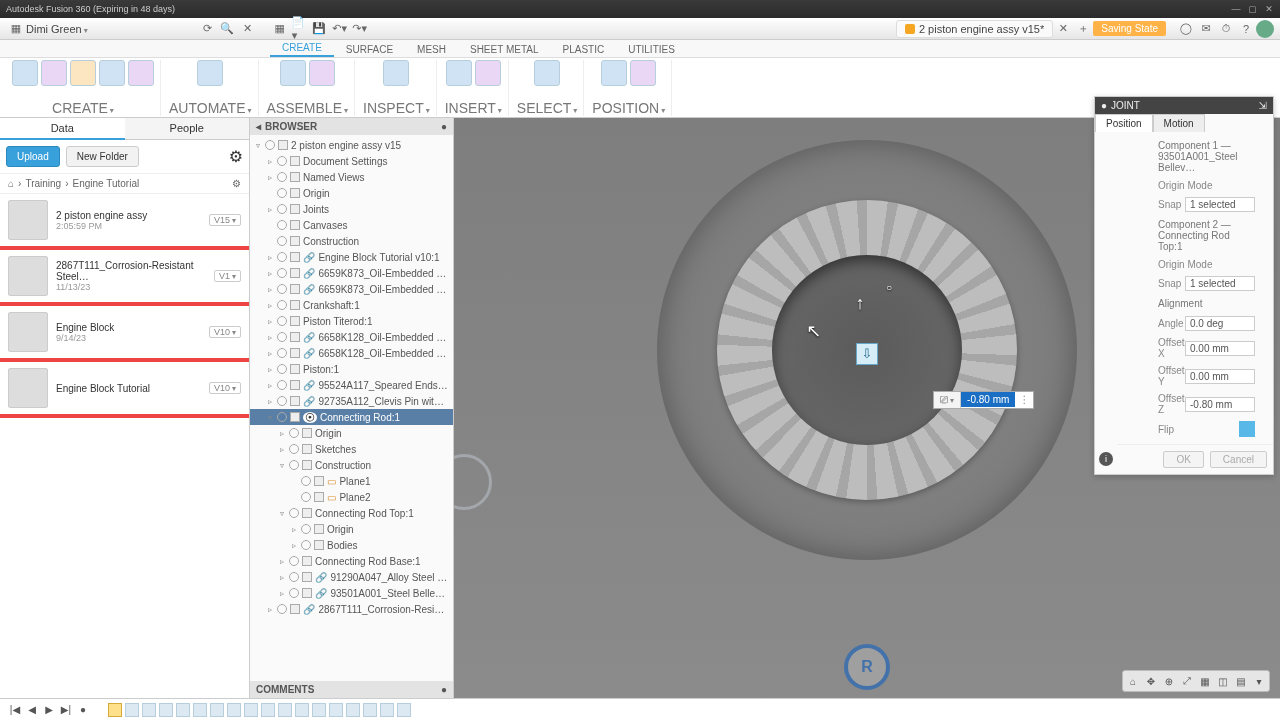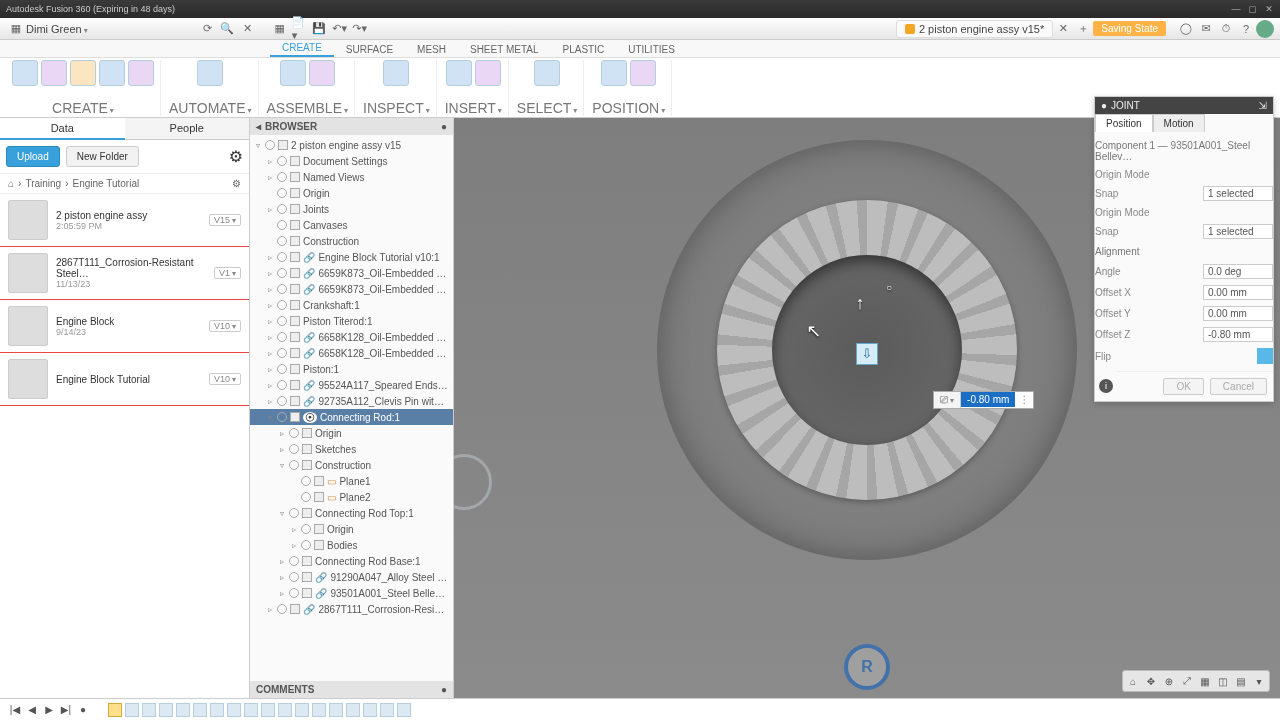--- a/index.html
+++ b/index.html
@@ -26,21 +26,21 @@
   .body { display:flex; height:calc(100% - 18px - 22px - 18px - 60px - 22px); }
   .leftpanel { width:250px; background:#fff; border-right:1px solid #ccc; display:flex; flex-direction:column; }
   .leftpanel .tabs { display:flex; }
   .leftpanel .tabs div { flex:1; text-align:center; padding:4px 0; font-size:11px; border-bottom:1px solid #ccc; background:#f4f4f4; }
   .leftpanel .tabs div.active { background:#fff; border-bottom:2px solid #38a0db; }
   .leftpanel .actions { display:flex; gap:6px; padding:6px; align-items:center; border-bottom:1px solid #eee; }
   .leftpanel .actions .btn { font-size:10px; padding:4px 10px; border-radius:3px; border:1px solid #ccc; background:#f2f2f2; }
   .leftpanel .actions .btn.primary { background:#38a0db; color:#fff; border-color:#2b89bd; }
   .breadcrumb { font-size:10px; color:#666; padding:4px 8px; border-bottom:1px solid #eee; display:flex; align-items:center; gap:4px; }
   .projlist { flex:1; overflow:auto; }
-  .projitem { display:flex; gap:8px; padding:6px 8px; border-bottom:1px solid #ef4444; align-items:center; }
+  .projitem { display:flex; gap:8px; padding:6px 8px; border-bottom:4px solid #ef4444; align-items:center; }
   .projitem .thumb { width:40px; height:40px; background:#ddd; border:1px solid #ccc; border-radius:2px; }
   .projitem .meta { flex:1; font-size:10px; }
   .projitem .meta .name { font-weight:500; color:#333; }
   .projitem .meta .date { color:#999; font-size:9px; }
   .projitem .ver { font-size:9px; color:#888; border:1px solid #ccc; padding:0 4px; border-radius:2px; }
   .browser { width:204px; background:#fafafa; border-right:1px solid #ccc; display:flex; flex-direction:column; font-size:10px; }
   .browser-hdr { background:#e3e3e3; padding:3px 6px; display:flex; align-items:center; gap:4px; font-weight:600; color:#555; }
   .btree { flex:1; overflow:auto; padding:2px 0; }
   .btree .row { display:flex; align-items:center; gap:3px; padding:1px 4px; white-space:nowrap; overflow:hidden; text-overflow:ellipsis; color:#555; height:16px; }
   .btree .row.sel { background:#5a7fa6; color:#fff; }
@@ -66,21 +66,21 @@
   .rrcg .sub { display:block; font-size:10px; letter-spacing:4px; color:#555; }
   .wm-tr { position:absolute; top:4px; right:8px; color:#bcbcbc; font-weight:800; font-size:18px; letter-spacing:1px; opacity:0.7; }
   .wm-left { position:absolute; left:-18px; top:58%; width:56px; height:56px; border-radius:50%; border:3px solid #d0d9e3; opacity:0.4; }
   .navbar { position:absolute; bottom:6px; right:10px; display:flex; gap:2px; background:rgba(240,240,240,0.9); border:1px solid #bbb; padding:2px; border-radius:3px; }
   .navbar span { width:16px; height:16px; display:flex; align-items:center; justify-content:center; font-size:10px; color:#555; }
   .rightpanel { position:absolute; top:96px; right:6px; width:180px; background:#fafafa; border:1px solid #ccc; font-size:10px; box-shadow:0 2px 6px rgba(0,0,0,0.2); }
   .rightpanel .hdr { background:#444; color:#eee; padding:3px 6px; display:flex; align-items:center; gap:4px; }
   .rightpanel .tabs { display:flex; }
   .rightpanel .tabs div { padding:3px 10px; border:1px solid #ccc; border-bottom:none; background:#eee; }
   .rightpanel .tabs div.active { background:#fff; }
-  .rightpanel .body2 { padding:4px 0; }
+  .rightpanel .body2 { padding:4px 18px;margin-left:45px; }
   .rp-row { display:flex; align-items:center; justify-content:space-between; padding:3px 0; color:#888; }
   .rp-row .val { border:1px solid #ccc; padding:1px 4px; background:#fff; min-width:70px; text-align:left; color:#555; }
   .rp-row .swatch { width:16px; height:16px; background:#58b8e8; }
   .rp-sec { color:#777; padding:4px 0; font-weight:500; }
   .rp-btns { display:flex; justify-content:flex-end; gap:6px; padding:6px; border-top:1px solid #eee; }
   .rp-btns div { border:1px solid #ccc; padding:2px 12px; border-radius:2px; background:#f4f4f4; color:#aaa; }
   .rp-info { width:14px;height:14px;border-radius:50%;background:#555;color:#fff;display:inline-flex;align-items:center;justify-content:center;font-size:9px;margin:4px; }
   .timeline { height:22px; background:#fff; border-top:1px solid #ccc; display:flex; align-items:center; padding:0 8px; gap:3px; }
   .timeline .tctl { width:14px; height:14px; display:flex; align-items:center; justify-content:center; font-size:10px; color:#555; }
   .timeline .feat { width:14px;height:14px;background:#dce8f2;border:1px solid #b7cfdd; }
@@ -505,20 +505,21 @@
     <div class="rp-sec">Component 1 — 93501A001_Steel Bellev…</div>
     <div class="rp-row">
         <span>Origin Mode</span>
       <span><span class="swatch"></span></span>
       </div>
     <div class="rp-row">
         <span>Snap</span>
       <span class="val">1 selected</span>
       </div>
 
+    <div class="rp-sec">Component 2 — Connecting Rod Top:1</div>
     <div class="rp-row">
         <span>Origin Mode</span>
       <span><span class="swatch"></span></span>
       </div>
     <div class="rp-row">
         <span>Snap</span>
       <span class="val">1 selected</span>
       </div>
 
     <div class="rp-sec">Alignment</div>

